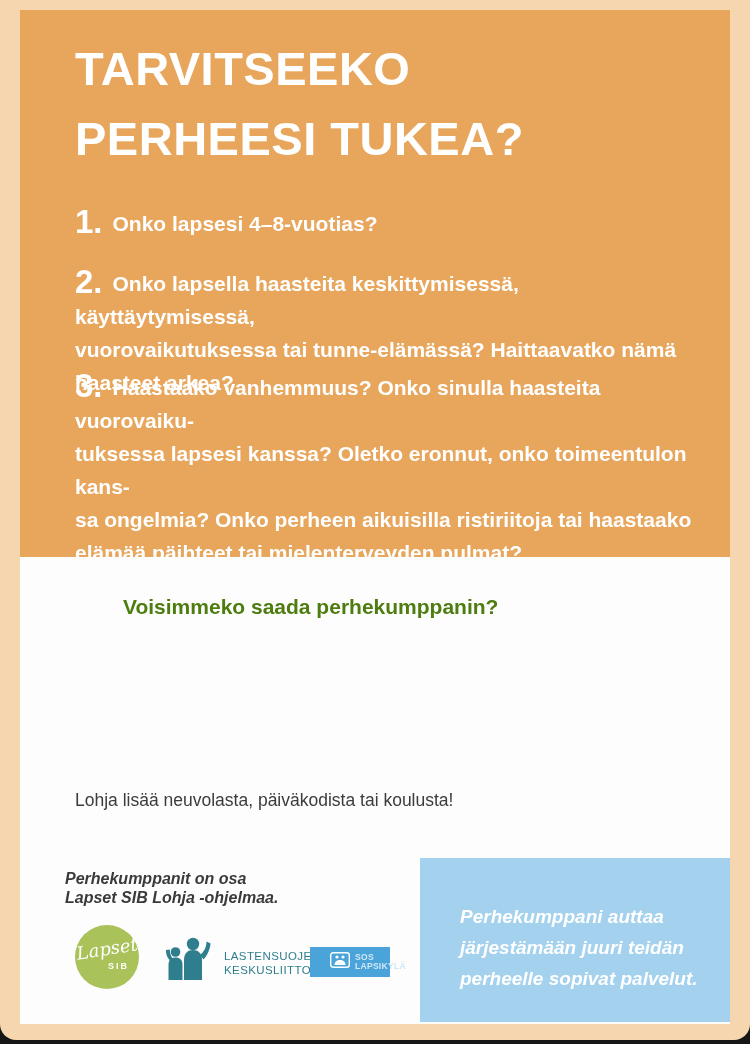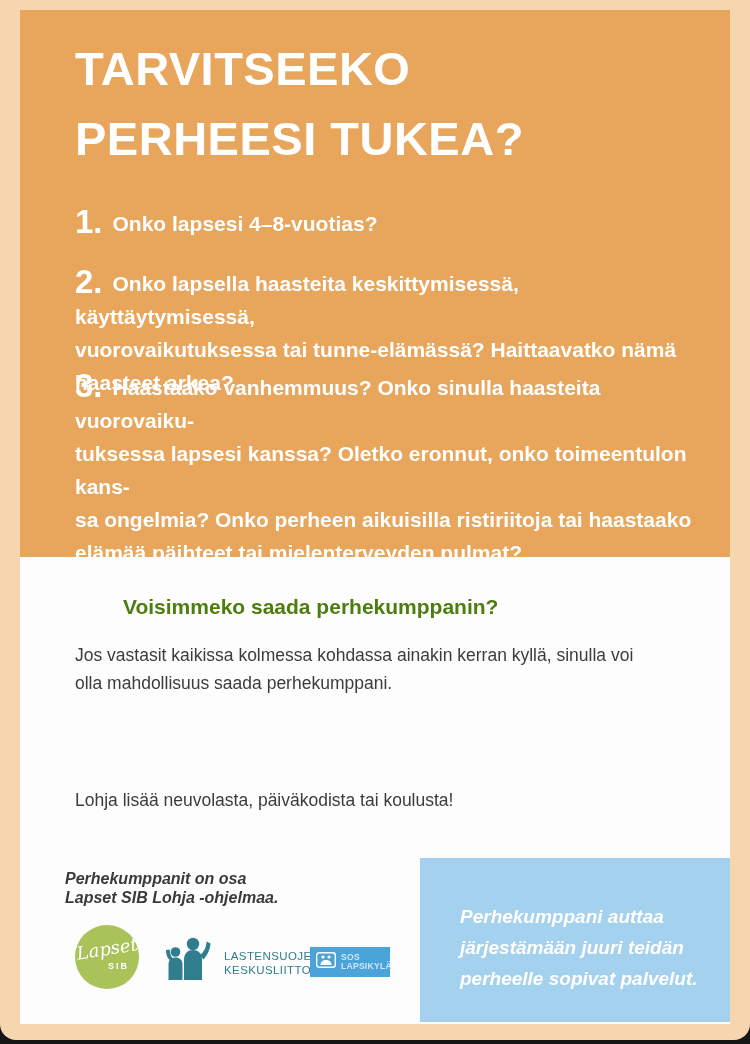--- a/index.html
+++ b/index.html
@@ -93,21 +93,21 @@
   .lskl-wordmark {
     margin:13px 0 0 9px;
     font-size:11.5px; line-height:14px;
     letter-spacing:0.4px; color:#2e7e8d;
   }
   .sos-logo {
     position:absolute; left:290px; top:390px;
     width:80px; height:30px;
     background:#4ba4d9;
     display:flex; align-items:center;
-    box-sizing:border-box; padding-left:6px;
+    box-sizing:border-box; padding-left:20px;
   }
   .sos-wordmark {
     margin-left:5px;
     font-size:8.5px; line-height:9px; font-weight:bold;
     letter-spacing:0.3px; color:#cfe7f7;
   }
 
   
   .callout-box {
     position:absolute; left:400px; top:301px;
@@ -143,22 +143,20 @@
       <span class="q-num">3.</span><span class="q-text preline">Haastaako vanhemmuus? Onko sinulla haasteita vuorovaiku-
 tuksessa lapsesi kanssa? Oletko eronnut, onko toimeentulon kans-
 sa ongelmia? Onko perheen aikuisilla ristiriitoja tai haastaako
 elämää päihteet tai mielenterveyden pulmat?</span>
     </div>
   </div>
 
   <div class="white-block">
     <div class="section-heading">Voisimmeko saada perhekumppanin?</div>
 
-    <div class="para preline" id="p1">Jos vastasit kaikissa kolmessa kohdassa ainakin kerran kyllä, sinulla voi
-olla mahdollisuus saada perhekumppani.</div>
 
 
     <div class="para preline" id="p3">Lohja lisää neuvolasta, päiväkodista tai koulusta!</div>
 
     <div class="footnote preline">Perhekumppanit on osa
 Lapset SIB Lohja -ohjelmaa.</div>
 
     <div class="lapset-logo">
       <div class="lapset-script">Lapset</div>
       <div class="lapset-caps">SIB</div>

